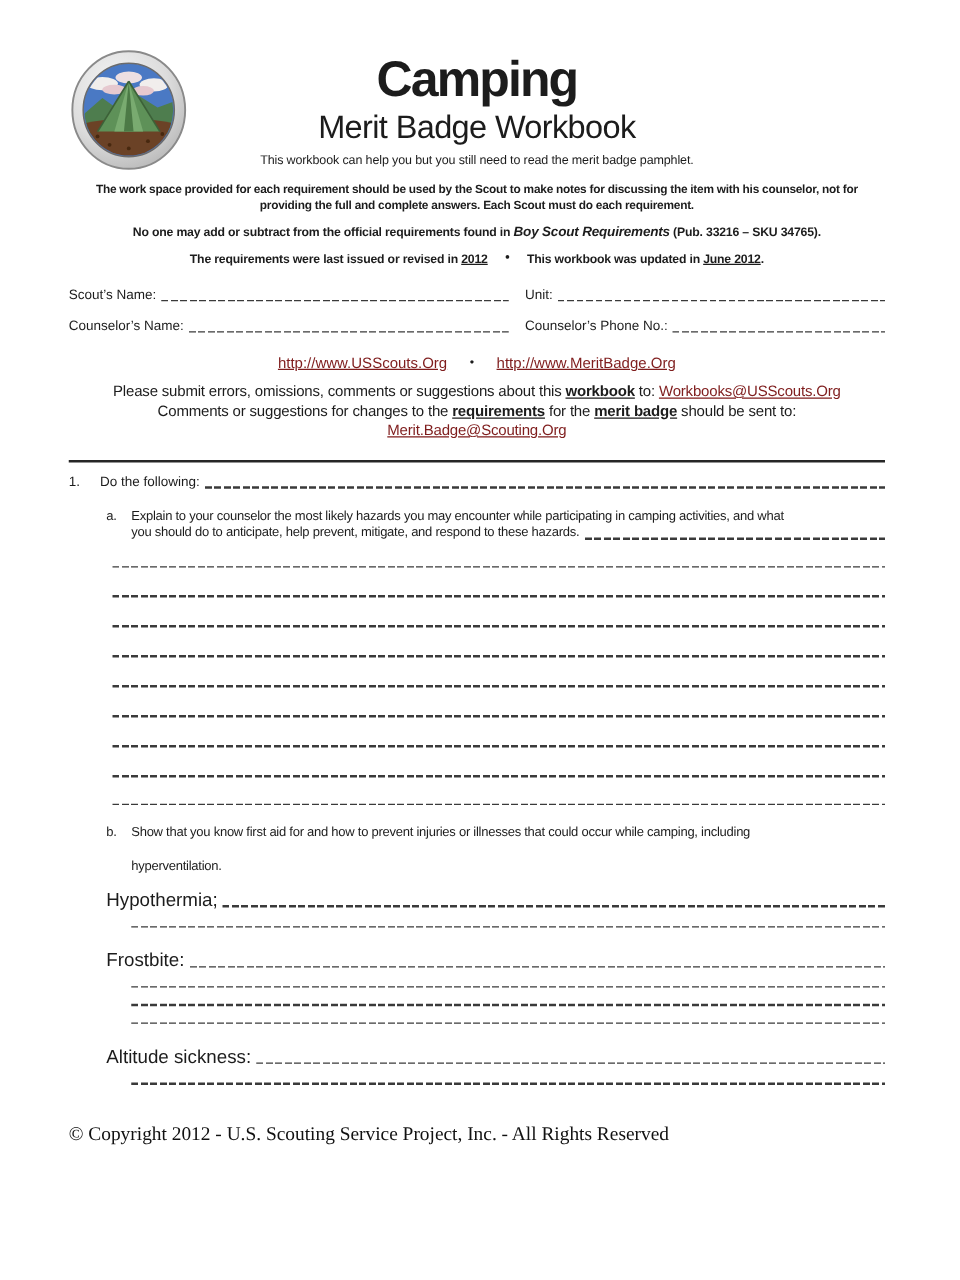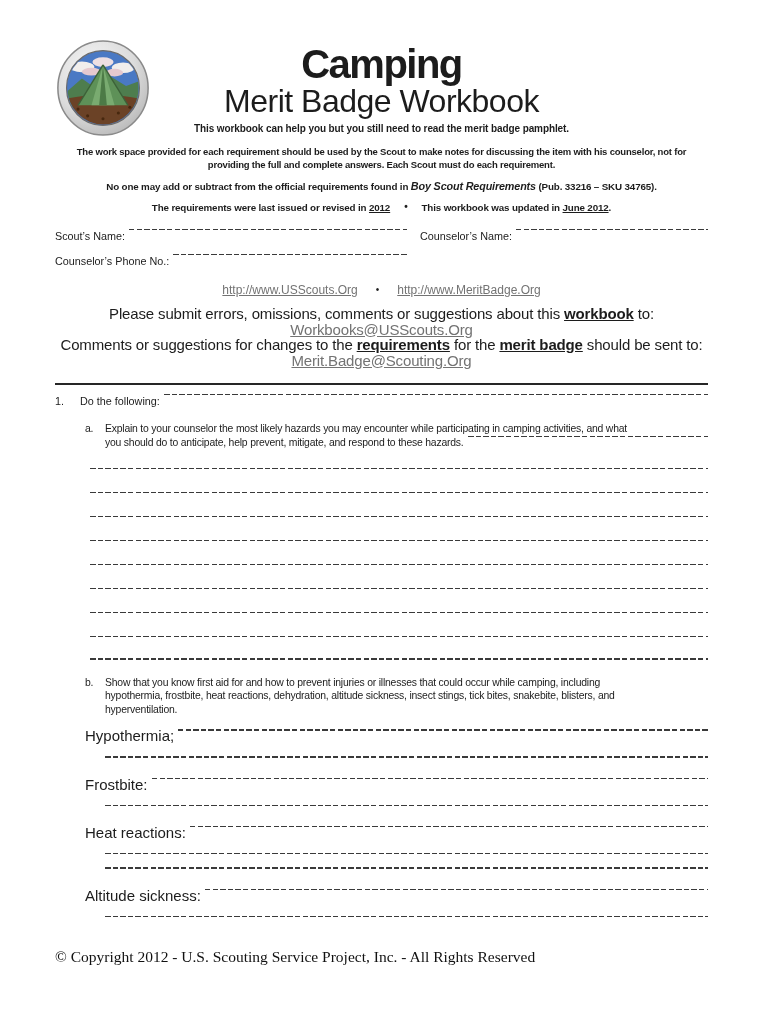--- a/index.html
+++ b/index.html
@@ -16,51 +16,51 @@
     padding:36px 60px 0 55px;
     background:#ffffff;
   }
   
   .badge-wrap { position:absolute; left:55px; top:38px; width:96px; height:100px; }
   .header-center { text-align:center; }
   .doc-title {
     font-size:40px; font-weight:bold; letter-spacing:-1.5px;
     line-height:44px; margin-top:6px;
   }
-  .doc-subtitle { font-size:32px; font-weight:normal; letter-spacing:-0.5px; line-height:30px; }
-  .doc-note { font-size:10px; font-weight:bold; margin-top:7px; letter-spacing:-0.1px; }
+  .doc-subtitle { font-size:26px; font-weight:normal; letter-spacing:-0.5px; line-height:30px; }
+  .doc-note { font-size:10px; font-weight:normal; margin-top:7px; letter-spacing:-0.1px; }
   .intro { margin-top:11px; font-size:9.5px; font-weight:bold; line-height:13px; letter-spacing:-0.2px; }
   .intro-line { white-space:nowrap; }
   .pub-line { margin-top:9px; font-size:9.8px; font-weight:bold; letter-spacing:-0.15px; white-space:nowrap; }
   .bsr-ref { font-weight:bold; font-style:italic; font-size:10.8px; }
   .rev-line { margin-top:9px; font-size:9.8px; font-weight:bold; letter-spacing:-0.15px; white-space:nowrap; }
   .u { text-decoration:underline; }
   .sep-dot { display:inline-block; margin:0 14px; font-size:10px; vertical-align:1px; }
   
   .uline {
     flex:1; height:1.4px; margin:0 0 2px 4px;
     background-image:repeating-linear-gradient(90deg,#3a3a3a 0 5.5px,rgba(0,0,0,0) 5.5px 7.6px);
   }
-  .fill-row { display:flex; }
+  .fill-row { display:flex; align-items:flex-end; }
   .fill-row .lbl { line-height:14px; white-space:nowrap; }
   .blank-line {
     height:1.4px;
     background-image:repeating-linear-gradient(90deg,#3a3a3a 0 5.5px,rgba(0,0,0,0) 5.5px 7.6px);
   }
   
   .form-grid {
     margin-top:16px; display:grid;
     grid-template-columns:352px 1fr; column-gap:13px; row-gap:11px;
     font-size:10.8px;
   }
   
   .links-line { margin-top:15px; font-size:12px; text-align:center; }
-  .link { color:#737373; text-decoration:underline; cursor:pointer; }
+  .link { color:#7f1d1d; text-decoration:underline; cursor:pointer; }
   .links-line .sep-dot { color:#1c1c1c; margin:0 18px; }
-  .submit-block { margin-top:9px; font-size:15px; line-height:15.5px; text-align:center; letter-spacing:-0.15px; }
+  .submit-block { margin-top:9px; font-size:12px; line-height:15.5px; text-align:center; letter-spacing:-0.15px; }
   .bu { font-weight:bold; text-decoration:underline; }
   
   .rule { border:none; border-top:2px solid #262626; margin-top:15px; }
   .req-row { margin-top:9px; font-size:10.8px; }
   .req-row .num { width:25px; flex:0 0 25px; line-height:14px; }
   .sub-item { margin-left:30px; margin-top:14px; font-size:10.4px; letter-spacing:-0.2px; }
   .sub-flex { display:flex; }
   .sub-letter { flex:0 0 20px; line-height:13.5px; }
   .sub-body { flex:1; line-height:13.5px; }
   .ans-line { margin:22.6px 0 0 35px; }
@@ -126,20 +126,24 @@
     <div class="pub-line"><span>No one may add or subtract from the official requirements found in </span><span class="bsr-ref">Boy Scout Requirements</span><span> (Pub. 33216 – SKU 34765).</span></div>
     <div class="rev-line"><span>The requirements were last issued or revised in </span><span class="u">2012</span><span class="sep-dot">•</span><span>This workbook was updated in </span><span class="u">June 2012</span><span>.</span></div>
   </div>
 
   <div class="form-grid">
     <div class="fill-row">
       <span class="lbl">Scout’s Name:</span>
       <span class="uline"></span>
     </div>
     <div class="fill-row">
+      <span class="lbl">Unit:</span>
+      <span class="uline"></span>
+    </div>
+    <div class="fill-row">
       <span class="lbl">Counselor’s Name:</span>
       <span class="uline"></span>
     </div>
     <div class="fill-row">
       <span class="lbl">Counselor’s Phone No.:</span>
       <span class="uline"></span>
     </div>
   </div>
 
   <div class="links-line">
@@ -176,41 +180,37 @@
   <div class="blank-line ans-line"></div>
   <div class="blank-line ans-line"></div>
   <div class="blank-line ans-line"></div>
   <div class="blank-line ans-line"></div>
   <div class="blank-line ans-line" style="margin-top:21px"></div>
 
   <div class="sub-item sub-flex" style="margin-top:16px">
     <span class="sub-letter">b.</span>
     <span class="sub-body">
       <span>Show that you know first aid for and how to prevent injuries or illnesses that could occur while camping, including</span><br>
-      <span>hypothermia, frostbite, heat reactions, dehydration, altitude sickness, insect stings, tick bites, snakebite, blisters, and</span><br>
+      <br>
       <span>hyperventilation.</span>
     </span>
   </div>
 
   <div class="field-row fill-row after-text">
     <span class="lbl">Hypothermia;</span>
     <span class="uline"></span>
   </div>
   <div class="blank-line field-blank"></div>
 
   <div class="field-row fill-row">
     <span class="lbl">Frostbite:</span>
     <span class="uline"></span>
   </div>
   <div class="blank-line field-blank"></div>
 
-  <div class="field-row fill-row">
-    <span class="lbl">Heat reactions:</span>
-    <span class="uline"></span>
-  </div>
   <div class="blank-line field-blank"></div>
 
   <div class="blank-line field-blank"></div>
 
   <div class="field-row fill-row">
     <span class="lbl">Altitude sickness:</span>
     <span class="uline"></span>
   </div>
   <div class="blank-line field-blank"></div>
 

